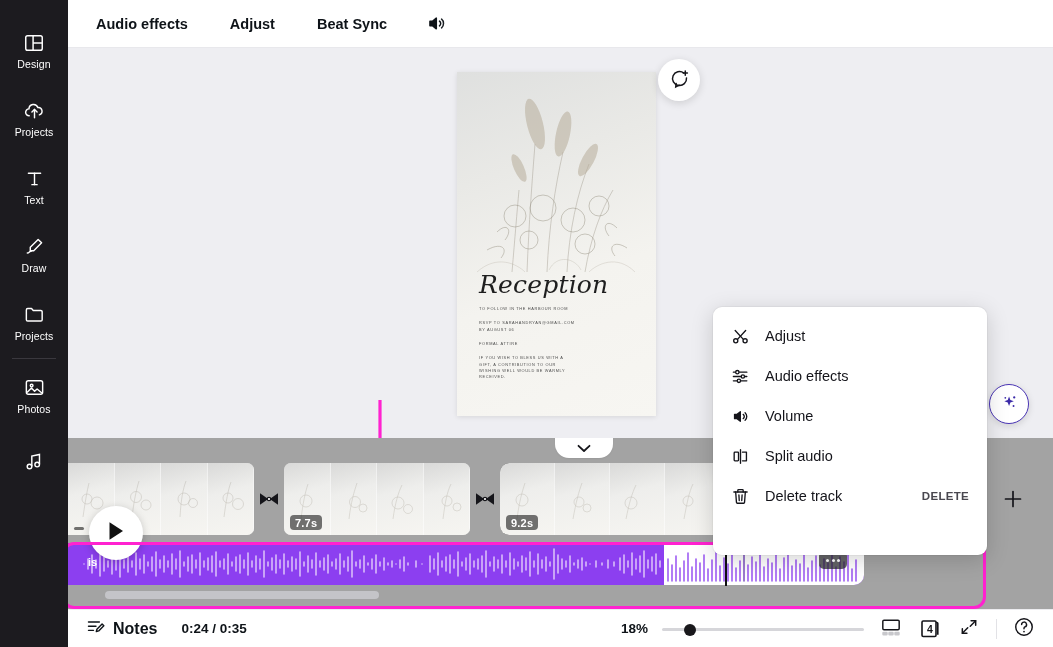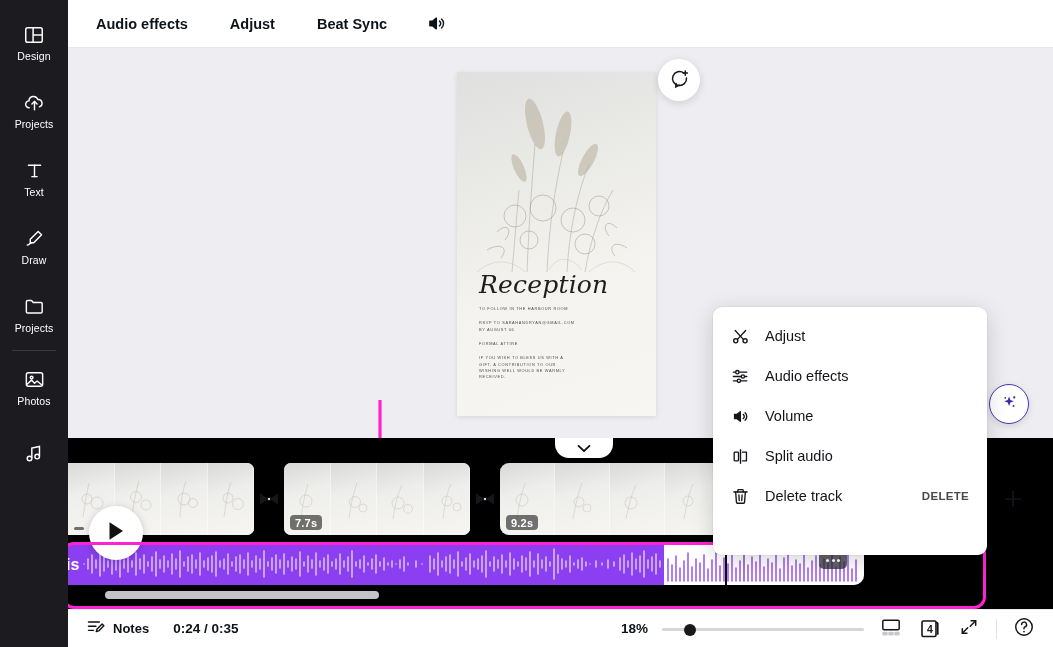--- a/index.html
+++ b/index.html
@@ -11,21 +11,21 @@
   }
   #app { position: relative; width: 1053px; height: 647px; }
 
   
   .sidebar {
     position: absolute; left: 0; top: 0;
     width: 68px; height: 647px;
     background: #1c1b1f;
     display: flex; flex-direction: column;
     align-items: center;
-    padding-top: 8px;
+    padding-top: 16px;
     z-index: 40;
   }
   .side-item {
     width: 68px; height: 68px;
     display: flex; flex-direction: column;
     align-items: center; justify-content: center;
     gap: 4px;
     color: #ffffff;
     cursor: pointer;
   }
@@ -134,21 +134,21 @@
     color: #ff22d0;
     letter-spacing: 0.2px;
     text-shadow: 0 0 1px #ff22d0;
   }
   .annot-arrow { position: absolute; left: 300px; top: 352px; }
 
   
   .timeline {
     position: absolute; left: 68px; top: 438px;
     width: 985px; height: 171px;
-    background: #000000;
+    background: #a3a3a3;
     z-index: 20;
   }
   .tl-collapse {
     position: absolute; left: 487px; top: 0px;
     width: 58px; height: 20px;
     background: #ffffff;
     border-radius: 0 0 14px 14px;
     display: flex; align-items: center; justify-content: center;
     cursor: pointer;
     box-shadow: 0 1px 2px rgba(0,0,0,0.06);
@@ -229,22 +229,22 @@
     overflow: hidden;
     cursor: pointer;
   }
   .audio-clip-tail {
     position: absolute; left: 598px; top: 0;
     width: 200px; height: 42px;
     background: #ffffff;
     overflow: hidden;
   }
   .audio-label {
-    position: absolute; left: 0; top: 13px;
-    color: #ffffff; font-size: 16px; font-weight: 700;
+    position: absolute; left: 22px; top: 13px;
+    color: #ffffff; font-size: 11px; font-weight: 700;
     z-index: 4;
     text-align: right;
   }
   .audio-more {
     position: absolute; left: 753px; top: 8px;
     width: 28px; height: 18px;
     border-radius: 5px;
     background: rgba(40,40,45,0.72);
     display: flex; align-items: center; justify-content: center;
     gap: 2.5px; z-index: 6; cursor: pointer;
@@ -292,21 +292,21 @@
   .bottombar {
     position: absolute; left: 68px; top: 609px;
     width: 985px; height: 38px;
     background: #ffffff;
     border-top: 1px solid #ececef;
     display: flex; align-items: center;
     z-index: 30;
   }
   .bb-left { display: flex; align-items: center; gap: 10px; padding-left: 18px; }
   .bb-notes { display: flex; align-items: center; gap: 7px; cursor: pointer; }
-  .bb-notes span { font-size: 13px; font-weight: 700; color: #0e1318; text-align: center; }
+  .bb-notes span { font-size: 16px; font-weight: 700; color: #0e1318; text-align: center; }
   .bb-time { font-size: 13.5px; font-weight: 700; color: #0e1318; margin-left: 14px; }
   .bb-right {
     margin-left: auto;
     display: flex; align-items: center; gap: 14px;
     padding-right: 16px;
   }
   .zoom-val { font-size: 13.5px; font-weight: 700; color: #0e1318; }
   .zoom-slider { position: relative; width: 202px; height: 16px; cursor: pointer; }
   .zoom-slider .rail {
     position: absolute; left: 0; top: 7px;

